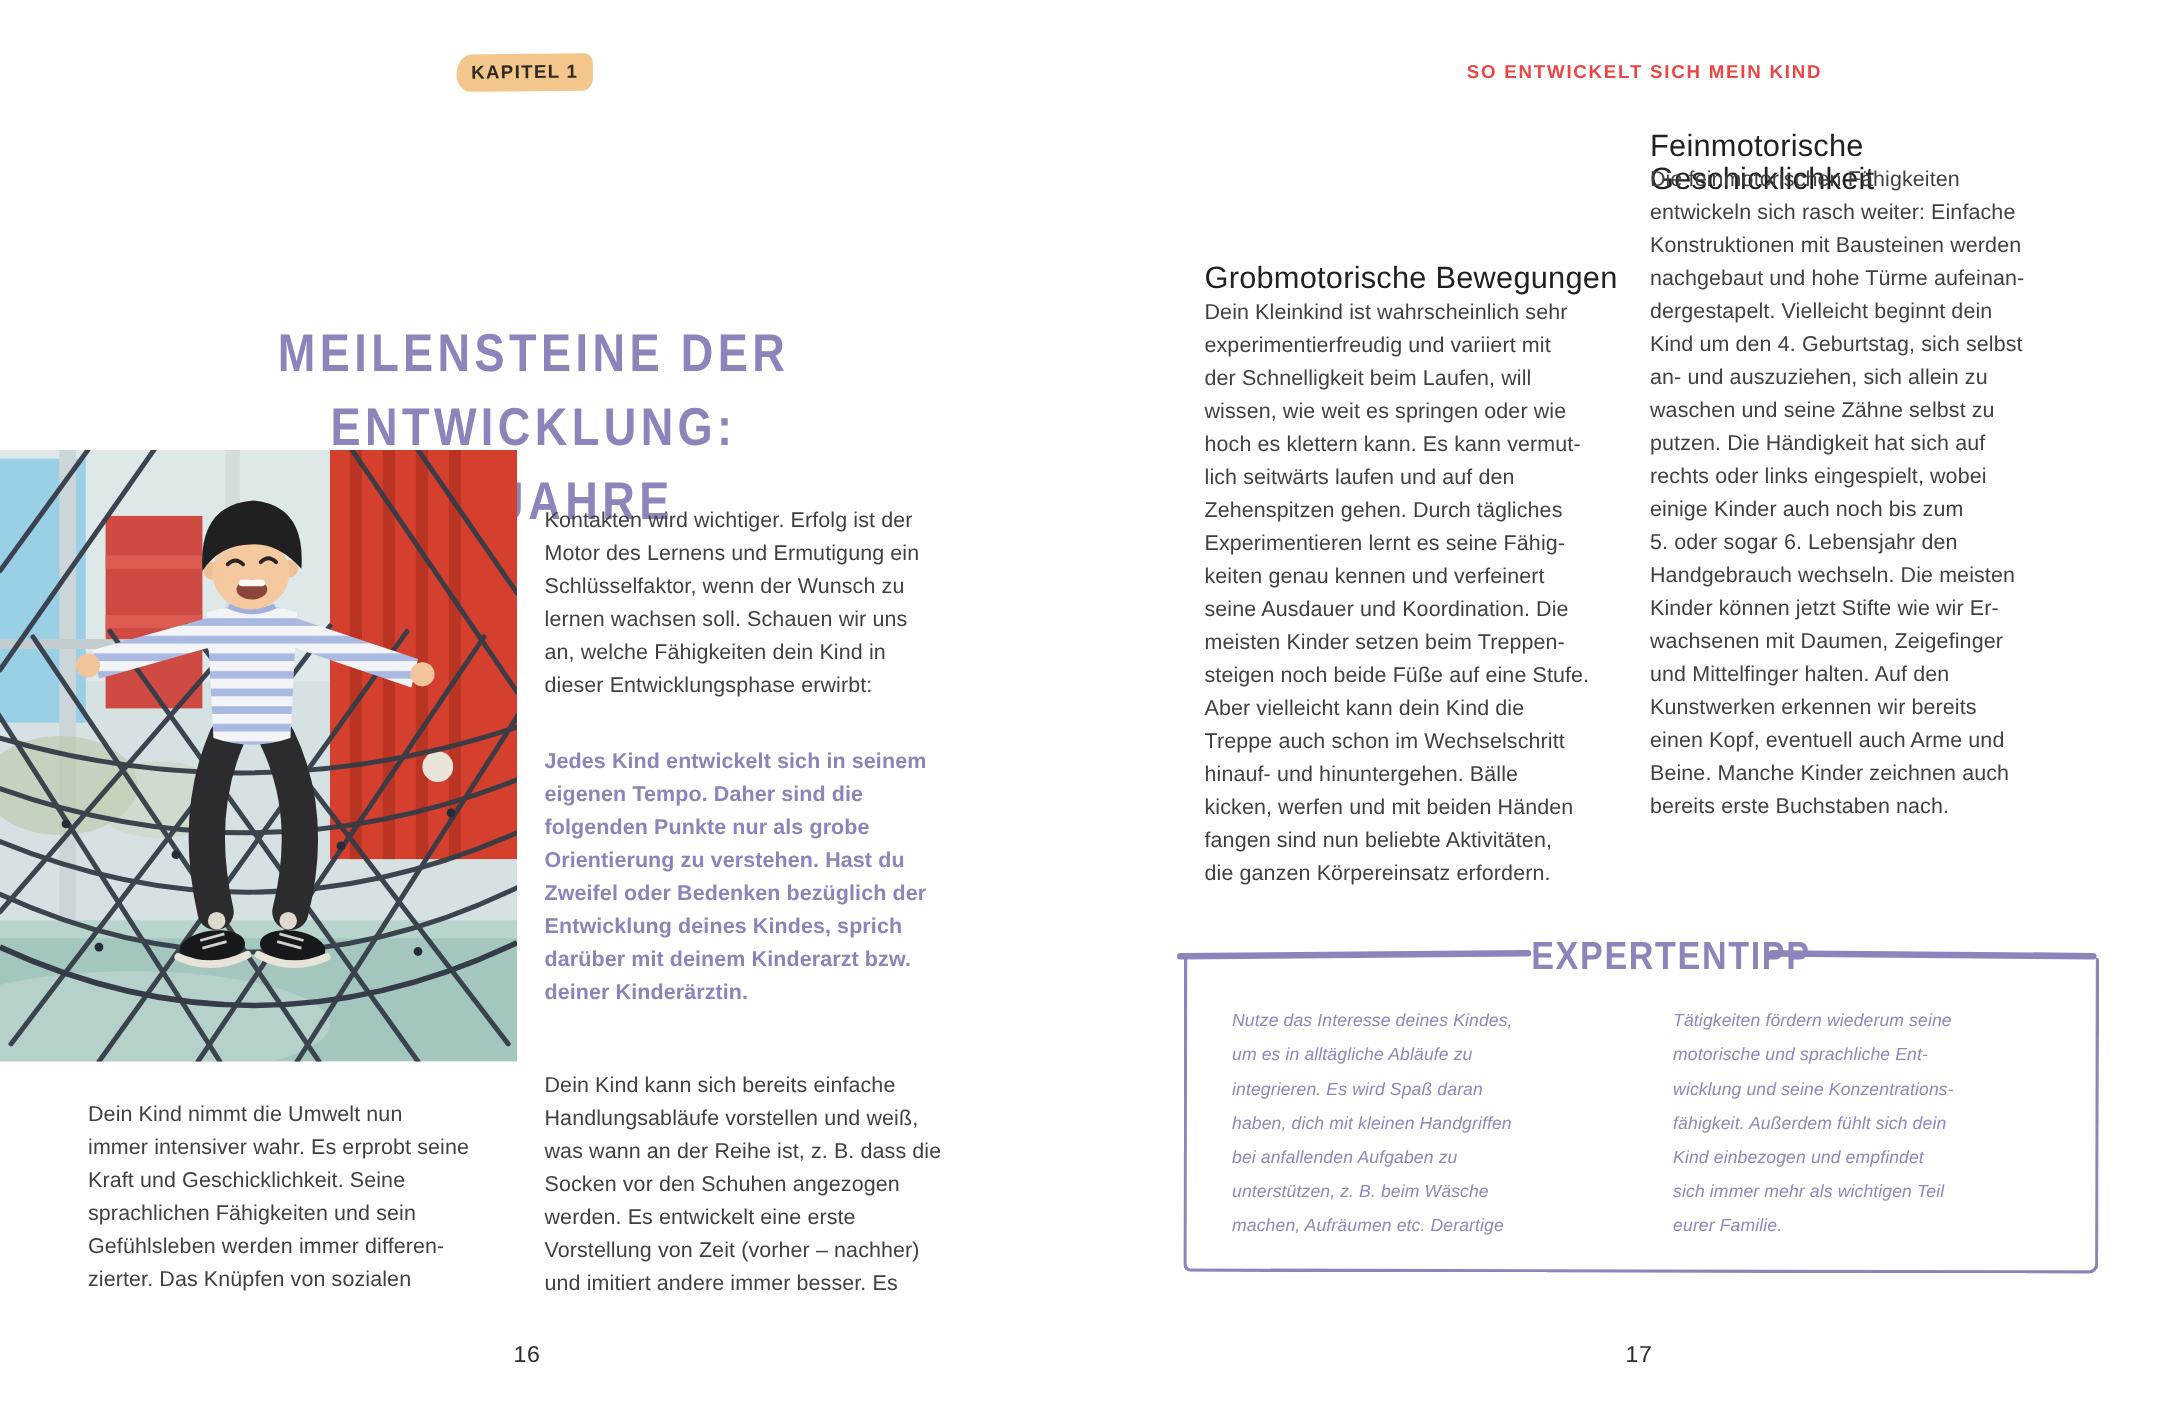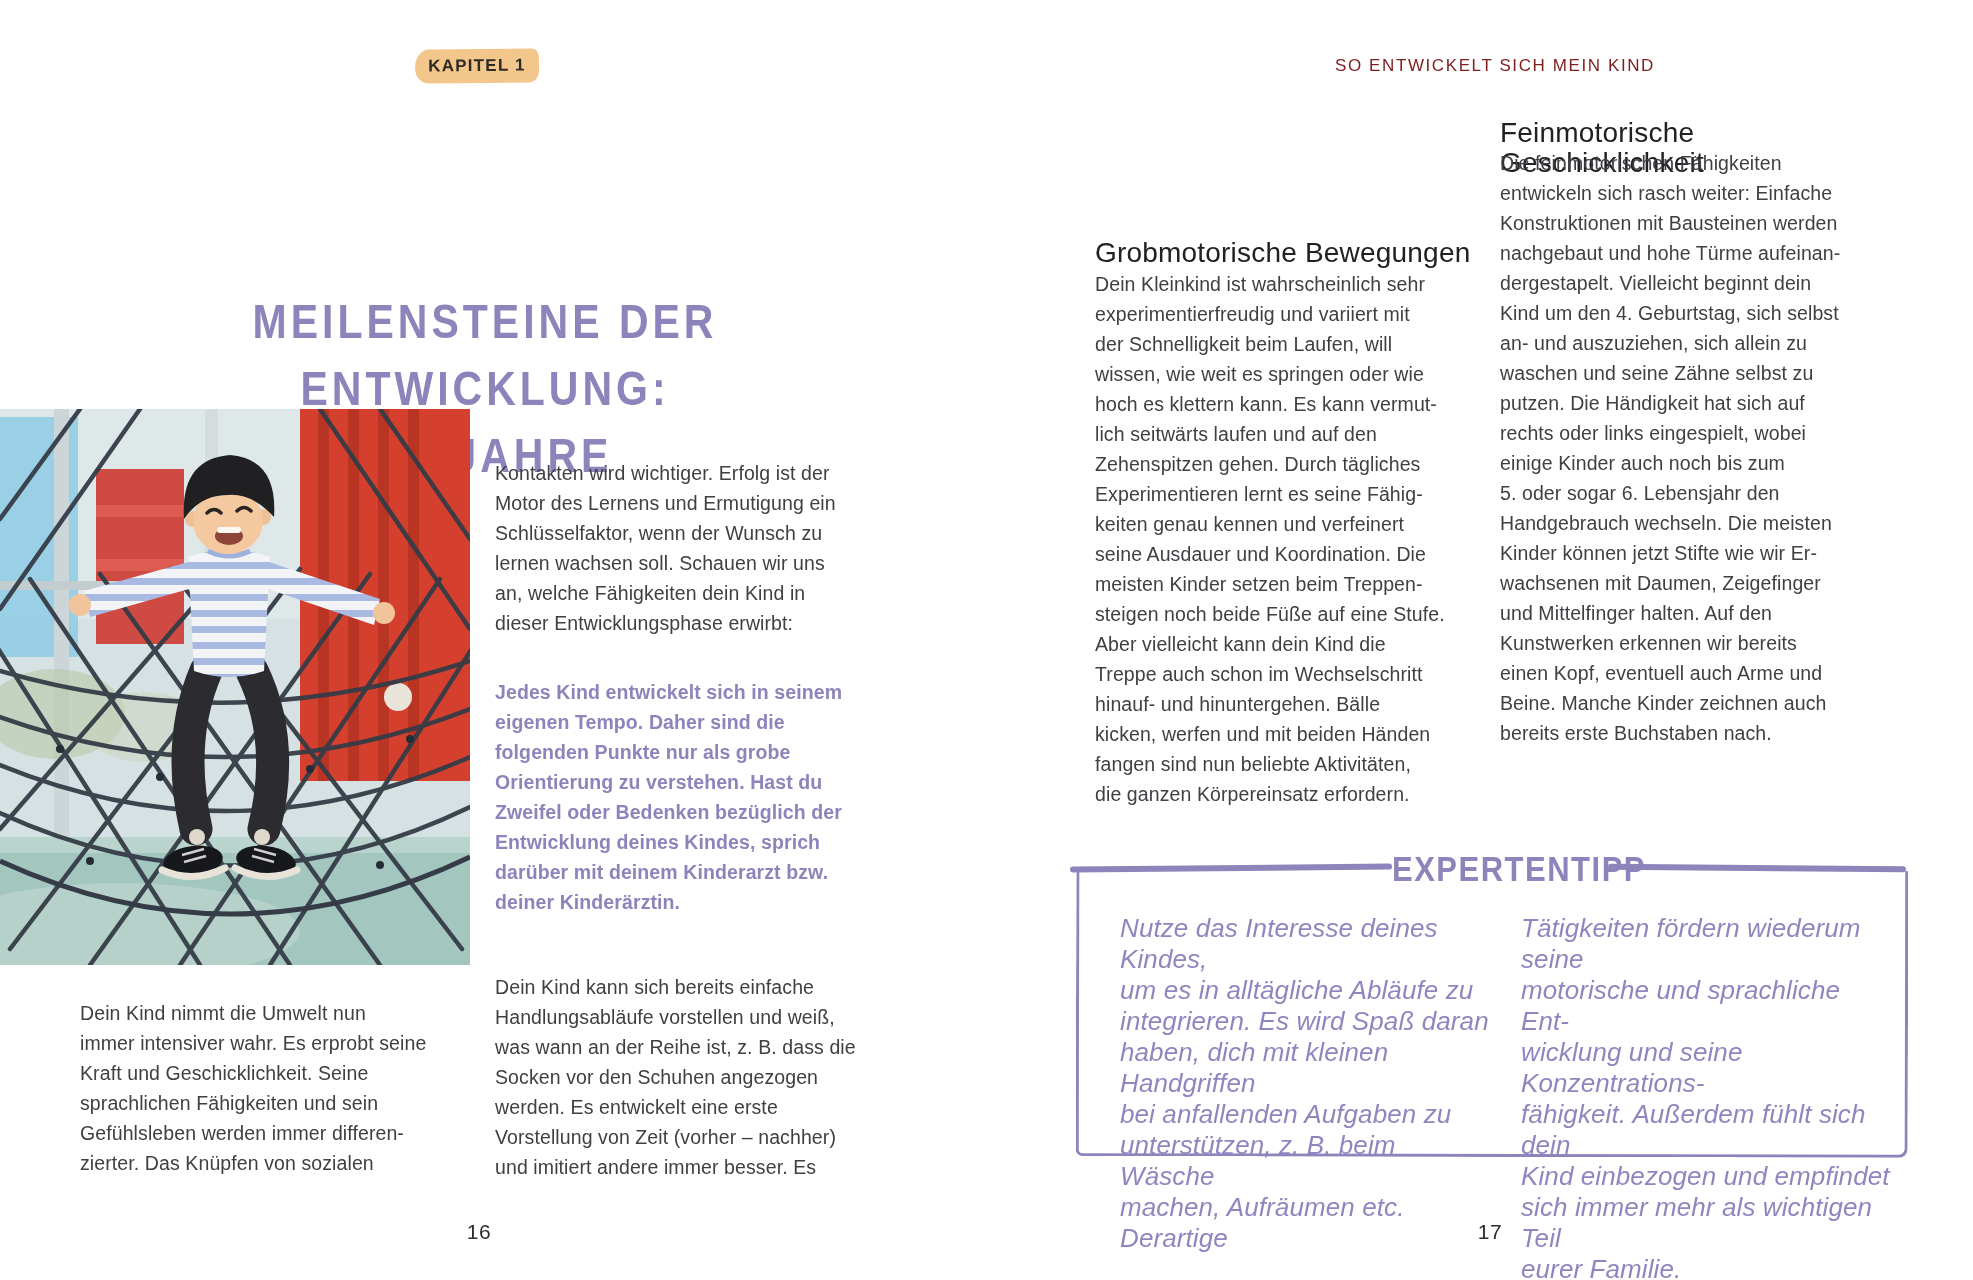--- a/index.html
+++ b/index.html
@@ -52,21 +52,21 @@
   }
   .p-intro{left:80px;top:986px;width:400px;}
   .p-col2a{left:495px;top:446px;width:400px;}
   .p-col2b{left:495px;top:665px;width:400px;}
   .h-col2{left:495px;top:930px;width:400px;}
   .p-col2c{left:495px;top:960px;width:400px;}
 
   
   .running-head{
     left:1195px;top:44px;width:600px;text-align:center;
-    font-size:17px;font-weight:400;letter-spacing:1.6px;color:#7f1d1d;
+    font-size:17px;font-weight:700;letter-spacing:1.6px;color:#ef4444;
   }
   .p-rcol1a{left:1095px;top:107px;width:400px;}
   .h-rcol1{left:1095px;top:226px;width:400px;}
   .p-rcol1b{left:1095px;top:257px;width:400px;}
   .h-rcol2{left:1500px;top:106px;width:400px;}
   .p-rcol2{left:1500px;top:136px;width:400px;}
 
   
   .tip-border{
     left:1076px;top:858px;width:826px;height:284px;
@@ -77,21 +77,21 @@
     height:6px;background:var(--accent);border-radius:4px;top:853px;
   }
   .tip-stroke.left{left:1070px;width:322px;transform:rotate(-0.5deg);}
   .tip-stroke.right{left:1608px;width:298px;transform:rotate(0.5deg);}
   .tip-title{
     left:1392px;top:836px;width:216px;text-align:center;
     color:var(--accent);font-weight:700;font-size:31px;line-height:38px;
     letter-spacing:1.5px;transform:scaleY(1.15);transform-origin:center top;
   }
   .tip-copy{
-    font-size:26px;line-height:31px;font-style:italic;
+    font-size:16px;line-height:31px;font-style:italic;
     color:var(--tip-text);letter-spacing:0.1px;
   }
   .tip-col1{left:1120px;top:901px;width:376px;}
   .tip-col2{left:1521px;top:901px;width:372px;}
 
   .page-num{
     width:80px;text-align:center;top:1208px;
     font-size:21px;color:#2c2c2e;letter-spacing:0.5px;
   }
   .page-num.left{left:439px;}

